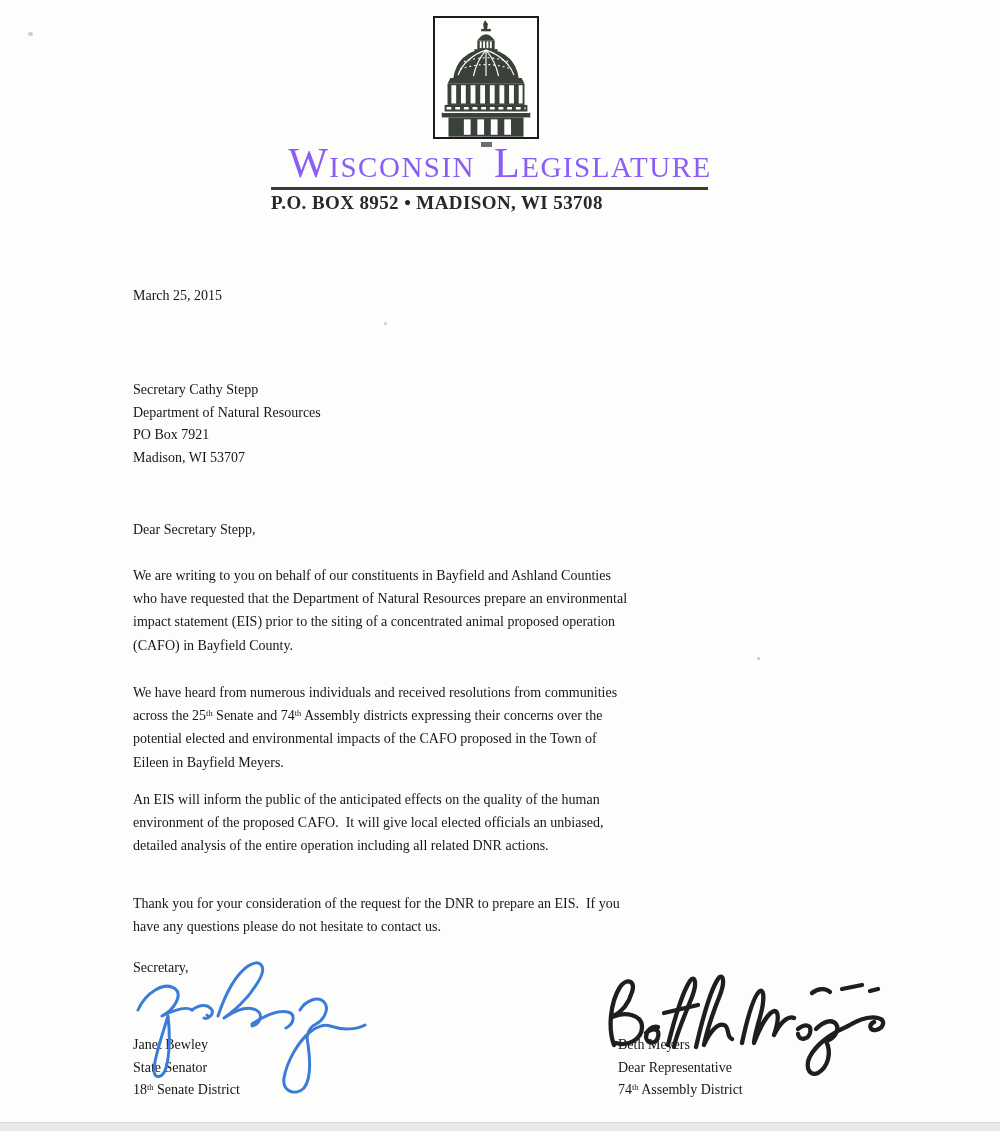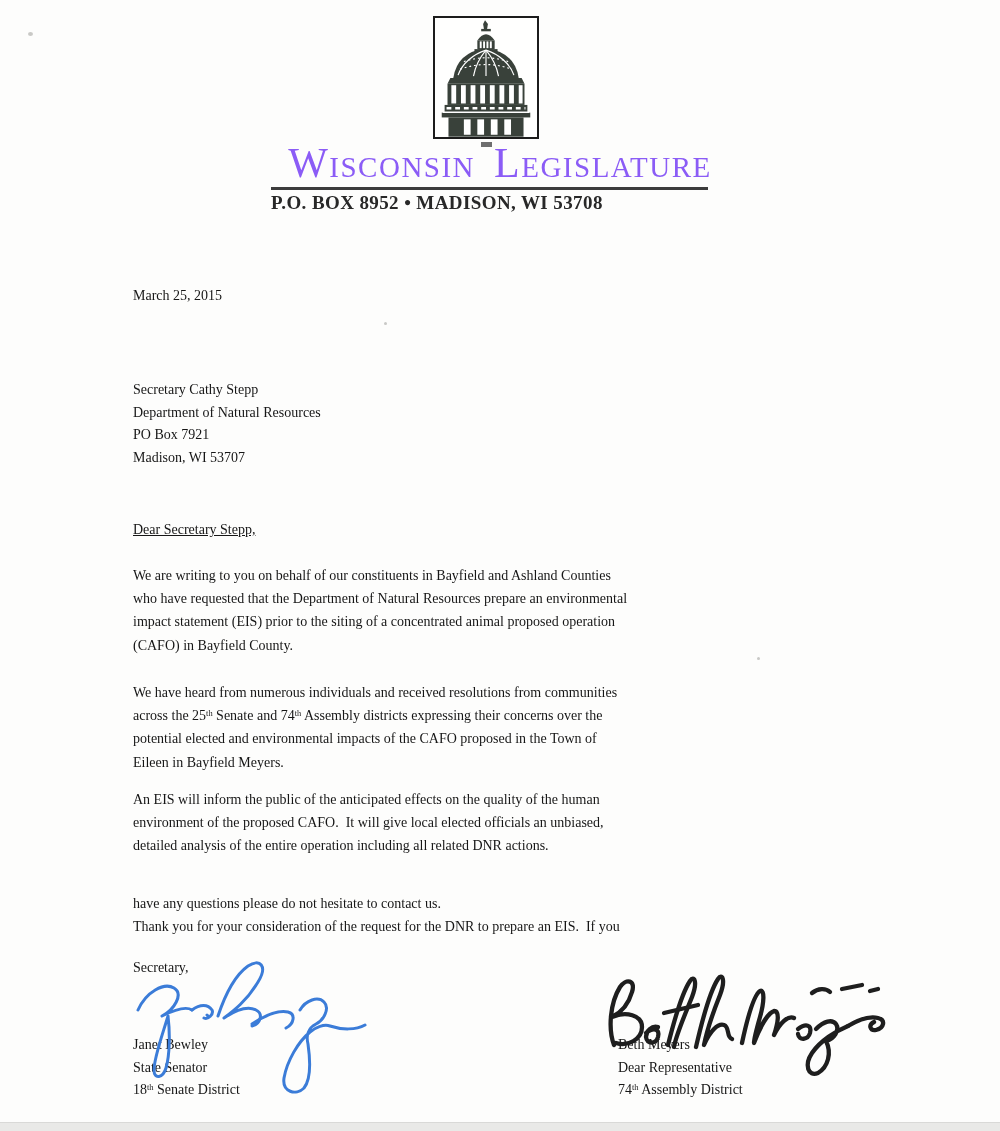--- a/index.html
+++ b/index.html
@@ -64,21 +64,21 @@
   sup {
     font-size: 0.6em;
     line-height: 0;
     position: relative;
     top: -0.45em;
     vertical-align: baseline;
   }
 
   .date { top: 284px; }
   .recipient { top: 379px; }
-  .salutation { top: 518px; text-decoration: underline; }
+  .salutation { top: 518px; }
   .para-1 { top: 564px; }
   .para-2 { top: 681px; }
   .para-3 { top: 788px; }
   .para-4 { top: 892px; }
   .closing { top: 956px; }
   .signer-left { top: 1034px; z-index: 2; }
   .signer-right { left: 618px; top: 1034px; z-index: 2; }
 
   
   .sig { position: absolute; z-index: 5; pointer-events: none; }
@@ -179,22 +179,22 @@
     <div class="line">Eileen in Bayfield Meyers.</div>
   </div>
 
   <div class="tblock para-3">
     <div class="line">An EIS will inform the public of the anticipated effects on the quality of the human</div>
     <div class="line">environment of the proposed CAFO.  It will give local elected officials an unbiased,</div>
     <div class="line">detailed analysis of the entire operation including all related DNR actions.</div>
   </div>
 
   <div class="tblock para-4">
+    <div class="line">Thank you for your consideration of the request for the DNR to prepare an EIS.  If you</div>
     <div class="line">have any questions please do not hesitate to contact us.</div>
-    <div class="line">Thank you for your consideration of the request for the DNR to prepare an EIS.  If you</div>
   </div>
 
   <div class="tblock closing line">Secretary,</div>
 
   <svg class="sig sig-janet" viewBox="0 0 235 140">
     <g fill="none" stroke="#3b7cd8" stroke-width="3" stroke-linecap="round" stroke-linejoin="round">
       <path d="M 4,52 C 12,34 30,24 40,30 C 50,36 40,52 28,58 C 40,52 52,48 58,52"></path>
       <path d="M 34,58 C 36,74 36,96 32,110 C 29,120 20,122 20,112 C 20,100 28,78 34,58"></path>
       <path d="M 58,52 C 66,46 74,46 78,52 C 80,56 74,62 70,60"></path>
       <path d="M 73,57 L 74,58"></path>

